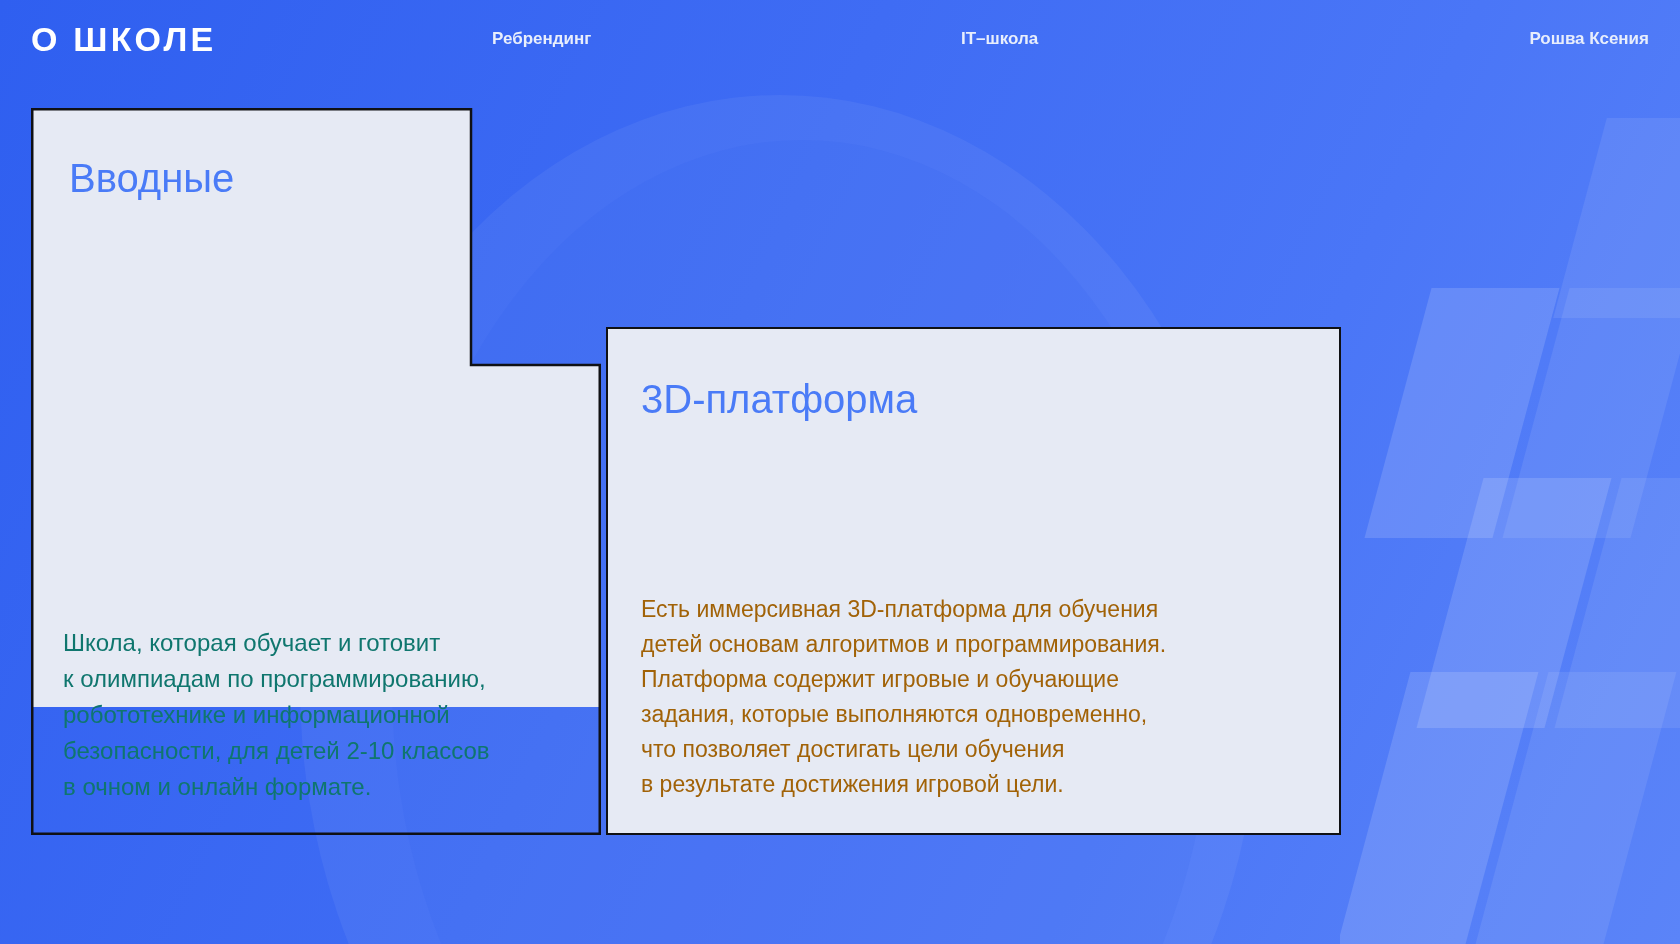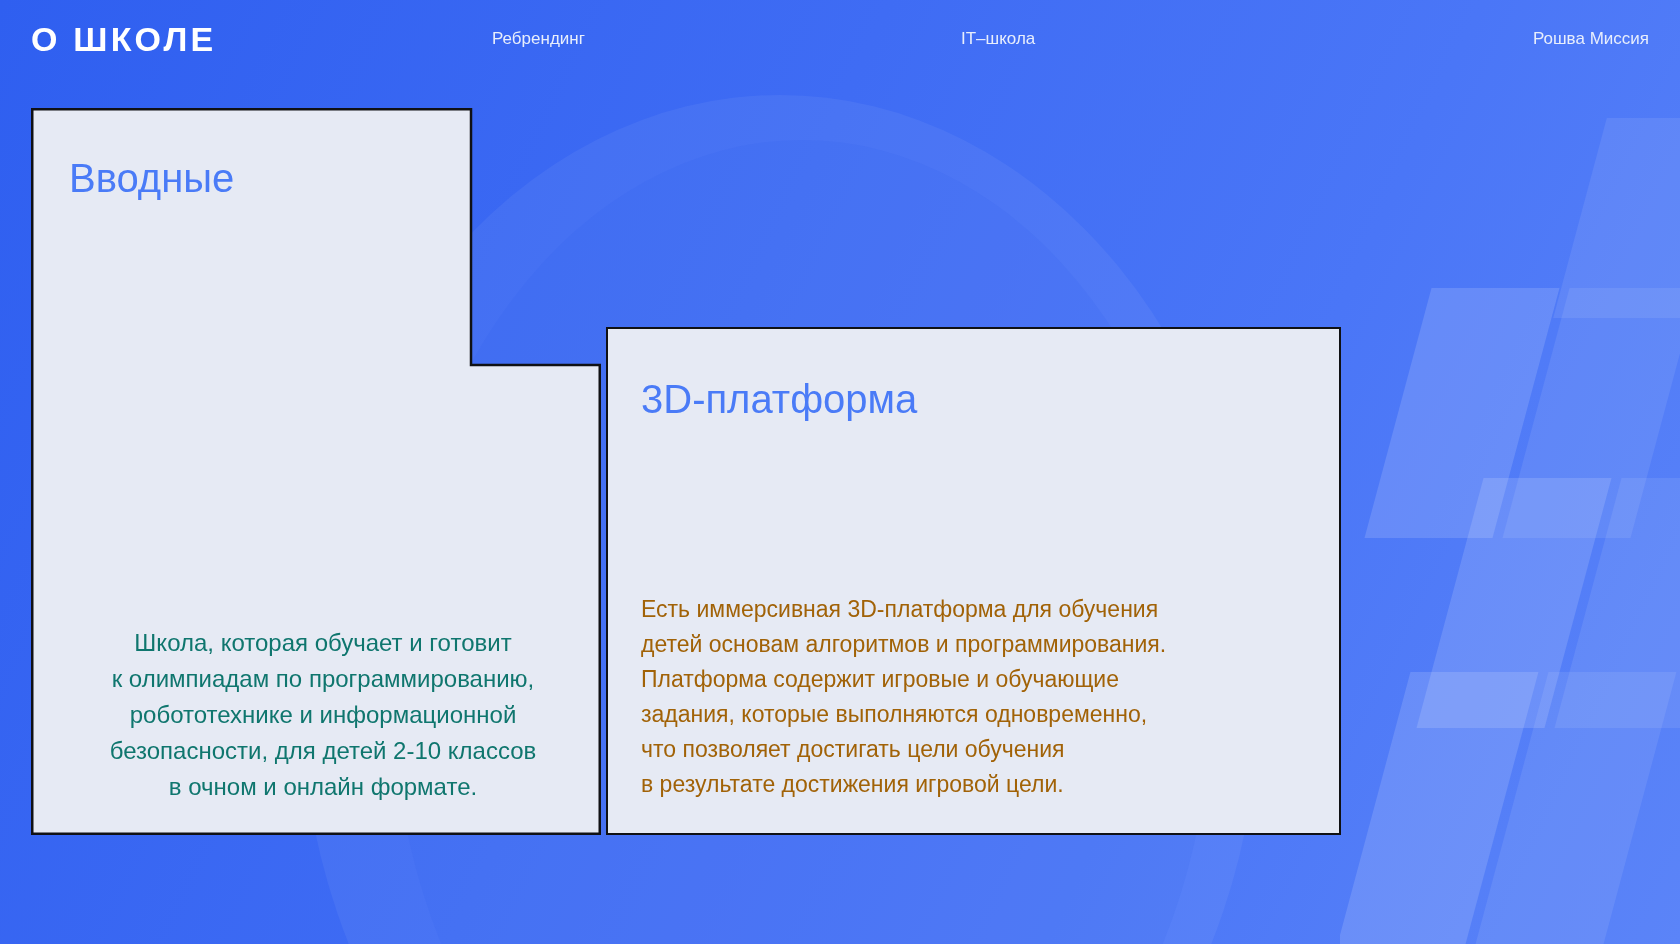--- a/index.html
+++ b/index.html
@@ -87,40 +87,39 @@
     letter-spacing: 3.2px;
     line-height: 1;
     white-space: nowrap;
   }
 
   .nav-item {
     position: absolute;
     top: 29px;
     color: #e8eefc;
     font-size: 17px;
-    font-weight: 400;
+    font-weight: 700;
     white-space: nowrap;
   }
   .nav-1 { left: 492px; }
   .nav-2 { left: 961px; }
   .nav-3 { right: 31px; }
 
   
   .card-intro {
     position: absolute;
     left: 31px;
     top: 108px;
     width: 570px;
-    height: 727px;
+    height: 599px;
     background: #e6eaf4;
     z-index: 4;
     
     clip-path: polygon(0 0, 441px 0, 441px 258px, 570px 258px, 570px 727px, 0 727px);
     border: 0;
-    text-align: center;
   }
   .card-intro-outline {
     position: absolute;
     left: 31px;
     top: 108px;
     width: 570px;
     height: 727px;
     z-index: 6;
     pointer-events: none;
   }
@@ -234,21 +233,21 @@
     <div class="par dim" style="left:248px; top:478px; width:128px; height:250px;"></div>
     <div class="par" style="left:34px;  top:672px; width:128px; height:272px;"></div>
     <div class="par dim" style="left:172px; top:672px; width:128px; height:272px;"></div>
     <div class="par dim" style="left:240px; top:118px; width:128px; height:200px;"></div>
   </div>
 
   <div class="header">
     <div class="brand">О ШКОЛЕ</div>
     <div class="nav-item nav-1">Ребрендинг</div>
     <div class="nav-item nav-2">IT–школа</div>
-    <div class="nav-item nav-3">Рошва Миссия</div>
+    <div class="nav-item nav-3">Рошва Ксения</div>
   </div>
 
   <div class="card-intro">
     <div class="card-intro-inner">
       <div class="intro-title">Вводные</div>
       <div class="intro-body">Школа, которая обучает и готовит
 к олимпиадам по программированию,
 робототехнике и информационной
 безопасности, для детей 2-10 классов
 в очном и онлайн формате.</div>

